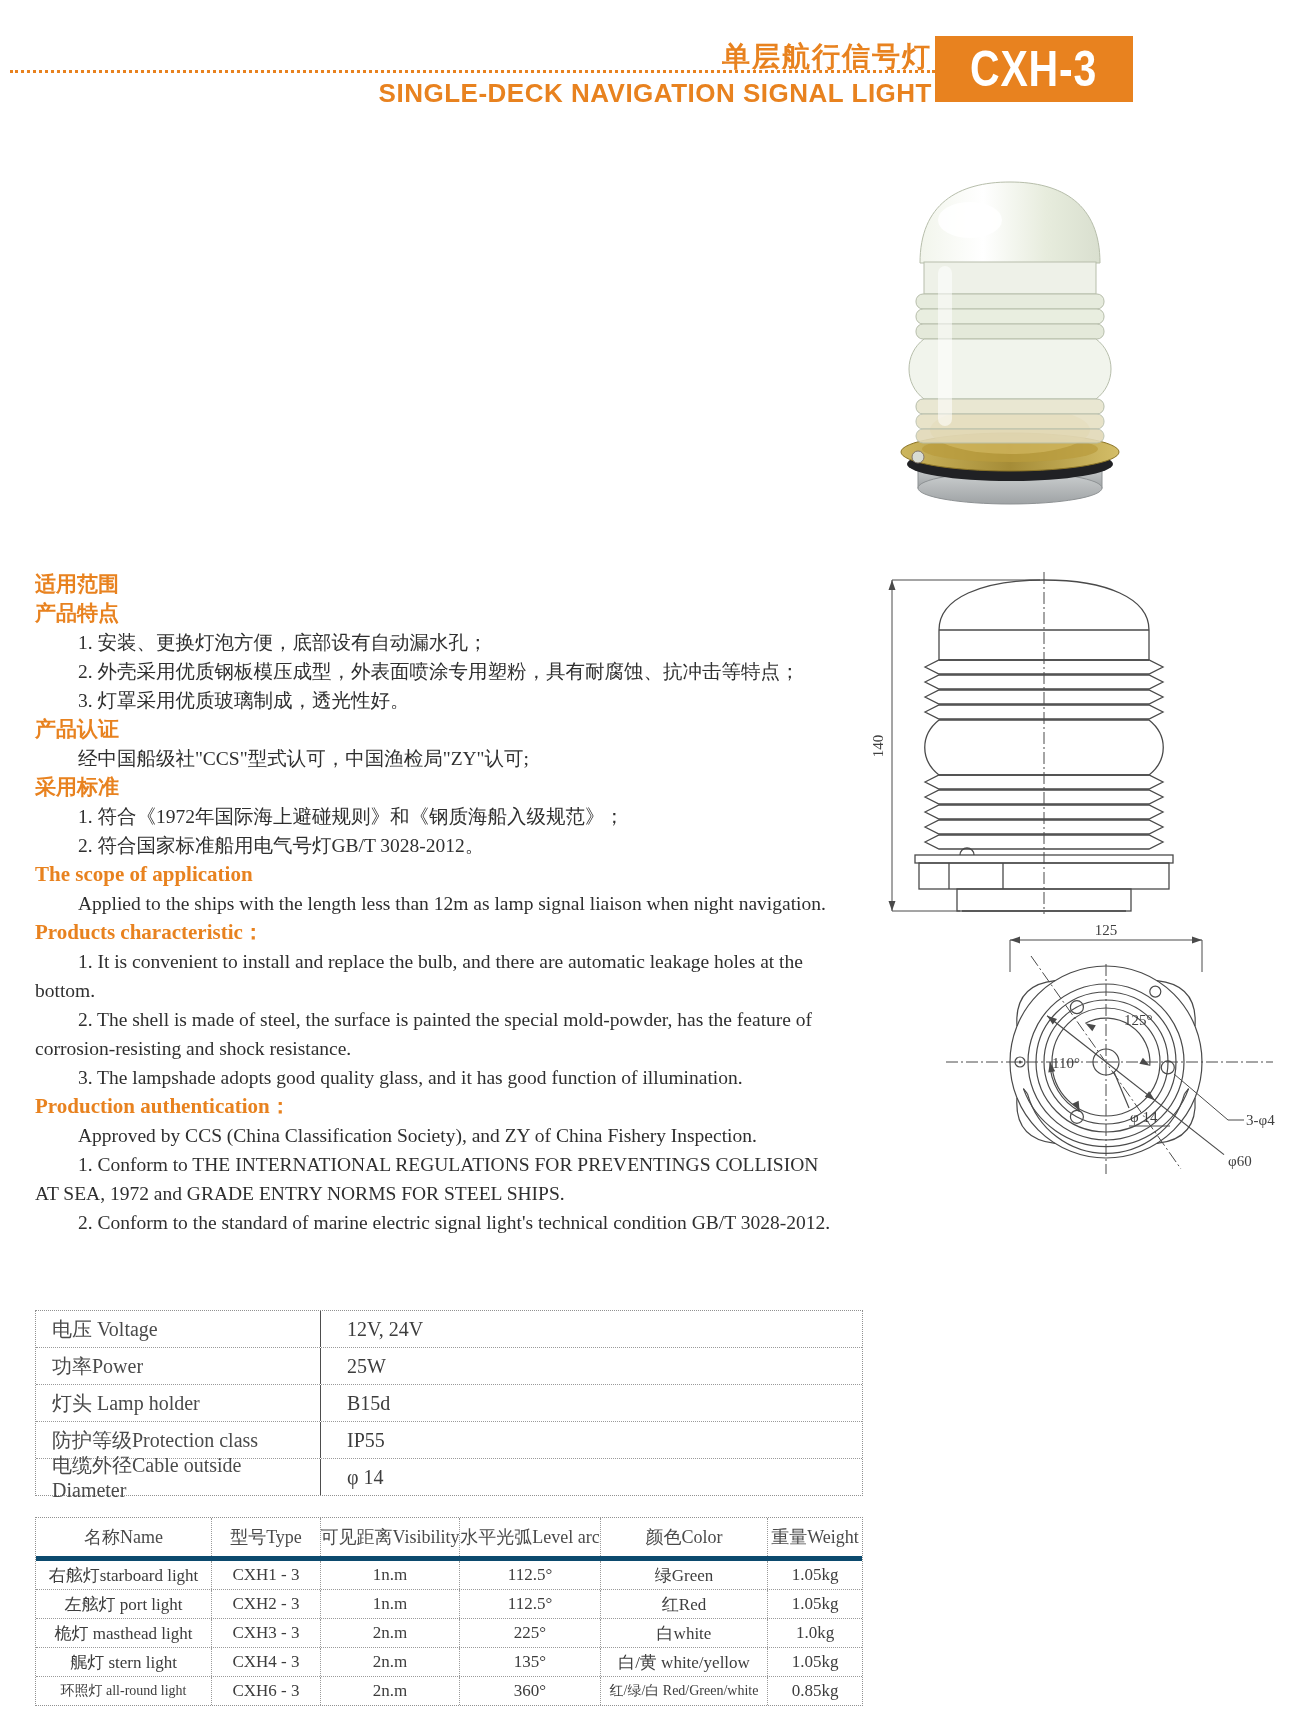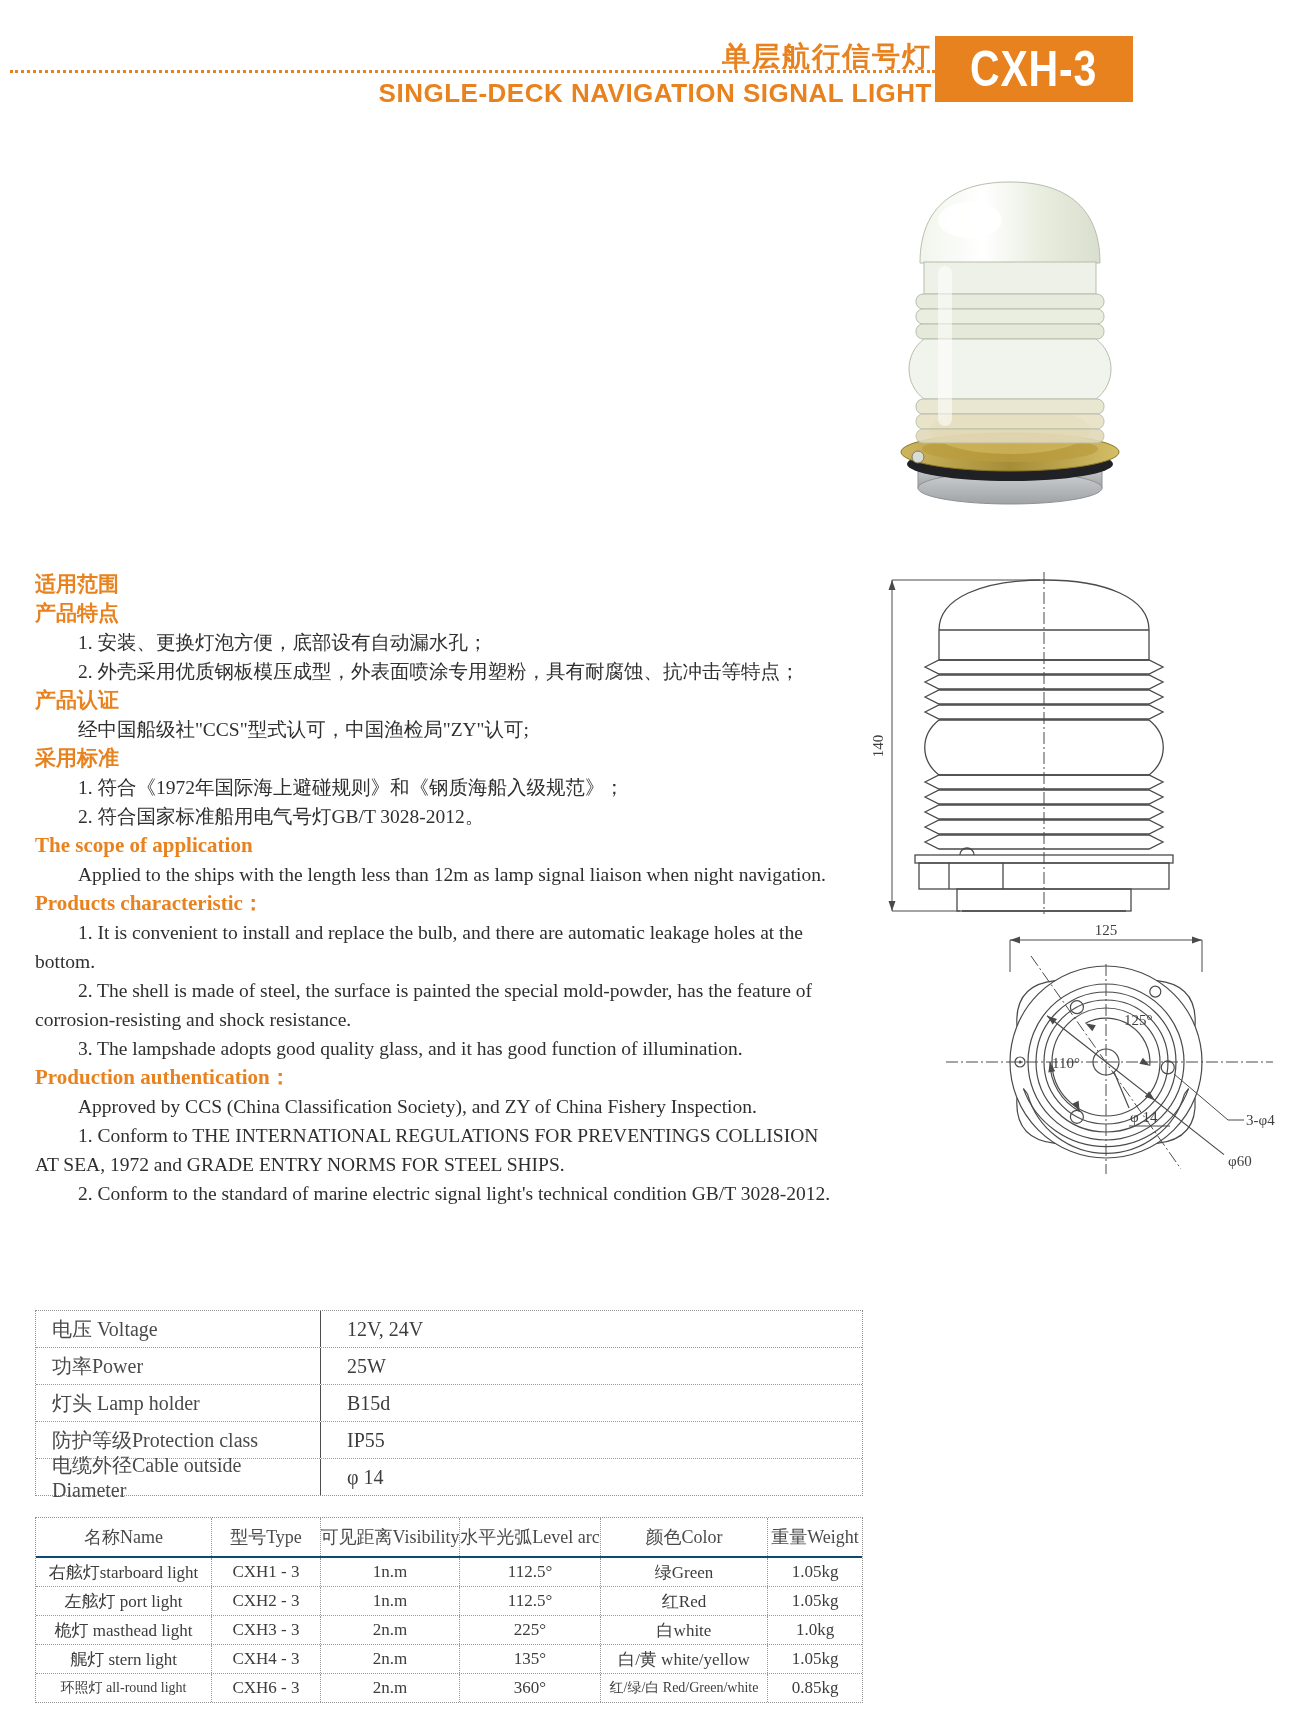--- a/index.html
+++ b/index.html
@@ -33,21 +33,21 @@
   .srow{display:flex;height:36px;border-bottom:1px dotted #9a9a9a;}
   .srow:last-child{border-bottom:none;}
   .slabel{width:285px;box-sizing:border-box;border-right:1.5px solid #4d4d4d;
           display:flex;align-items:center;padding-left:16px;color:#4a4a4a;}
   .sval{flex:1;display:flex;align-items:center;padding-left:26px;}
   
   .variant-table{position:absolute;left:35px;top:1517px;width:828px;border:1.5px dotted #919191;
                  box-sizing:border-box;font-size:17px;color:#3d3d3d;}
   .vrow{display:flex;height:28px;border-bottom:1px dotted #9a9a9a;}
   .vrow:last-child{border-bottom:none;}
-  .vrow.vhead{height:38px;border-bottom:2px solid #0c4a6e;font-size:18px;color:#4a4a4a;}
+  .vrow.vhead{height:38px;border-bottom:5px solid #0c4a6e;font-size:18px;color:#4a4a4a;}
   .vrow>div{display:flex;align-items:center;justify-content:center;box-sizing:border-box;
             border-right:1px dotted #9a9a9a;white-space:nowrap;overflow:hidden;}
   .vrow>div:last-child{border-right:none;}
   .vrow>div:nth-child(1){width:176px;}
   .vrow>div:nth-child(2){width:109px;}
   .vrow>div:nth-child(3){width:139px;}
   .vrow>div:nth-child(4){width:141px;}
   .vrow>div:nth-child(5){width:167px;}
   .vrow>div:nth-child(6){flex:1;}
   .vrow>div.tight{font-size:14px;}
@@ -104,20 +104,21 @@
       <ellipse cx="112" cy="62" rx="32" ry="18" fill="#ffffff" opacity="0.85" stroke="none"></ellipse>
       <rect x="80" y="108" width="14" height="160" rx="7" fill="#ffffff" opacity="0.55" stroke="none"></rect>
     </g>
   </svg>
 
   <div class="content">
       <div class="h-cn">适用范围</div>
       <div class="h-cn">产品特点</div>
       <div class="p">1. 安装、更换灯泡方便，底部设有自动漏水孔；</div>
       <div class="p">2. 外壳采用优质钢板模压成型，外表面喷涂专用塑粉，具有耐腐蚀、抗冲击等特点；</div>
+      <div class="p">3. 灯罩采用优质玻璃制成，透光性好。</div>
       <div class="h-cn">产品认证</div>
       <div class="p">经中国船级社"CCS"型式认可，中国渔检局"ZY"认可;</div>
       <div class="h-cn">采用标准</div>
       <div class="p">1. 符合《1972年国际海上避碰规则》和《钢质海船入级规范》；</div>
       <div class="p">2. 符合国家标准船用电气号灯GB/T 3028-2012。</div>
       <div class="h-en">The scope of application</div>
       <div class="p">Applied to the ships with the length less than 12m as lamp signal liaison when night navigation.</div>
       <div class="h-en">Products characteristic：</div>
       <div class="p">1. It is convenient to install and replace the bulb, and there are automatic leakage holes at the bottom.</div>
       <div class="p">2. The shell is made of steel, the surface is painted the special mold-powder, has the feature of corrosion-resisting and shock resistance.</div>

